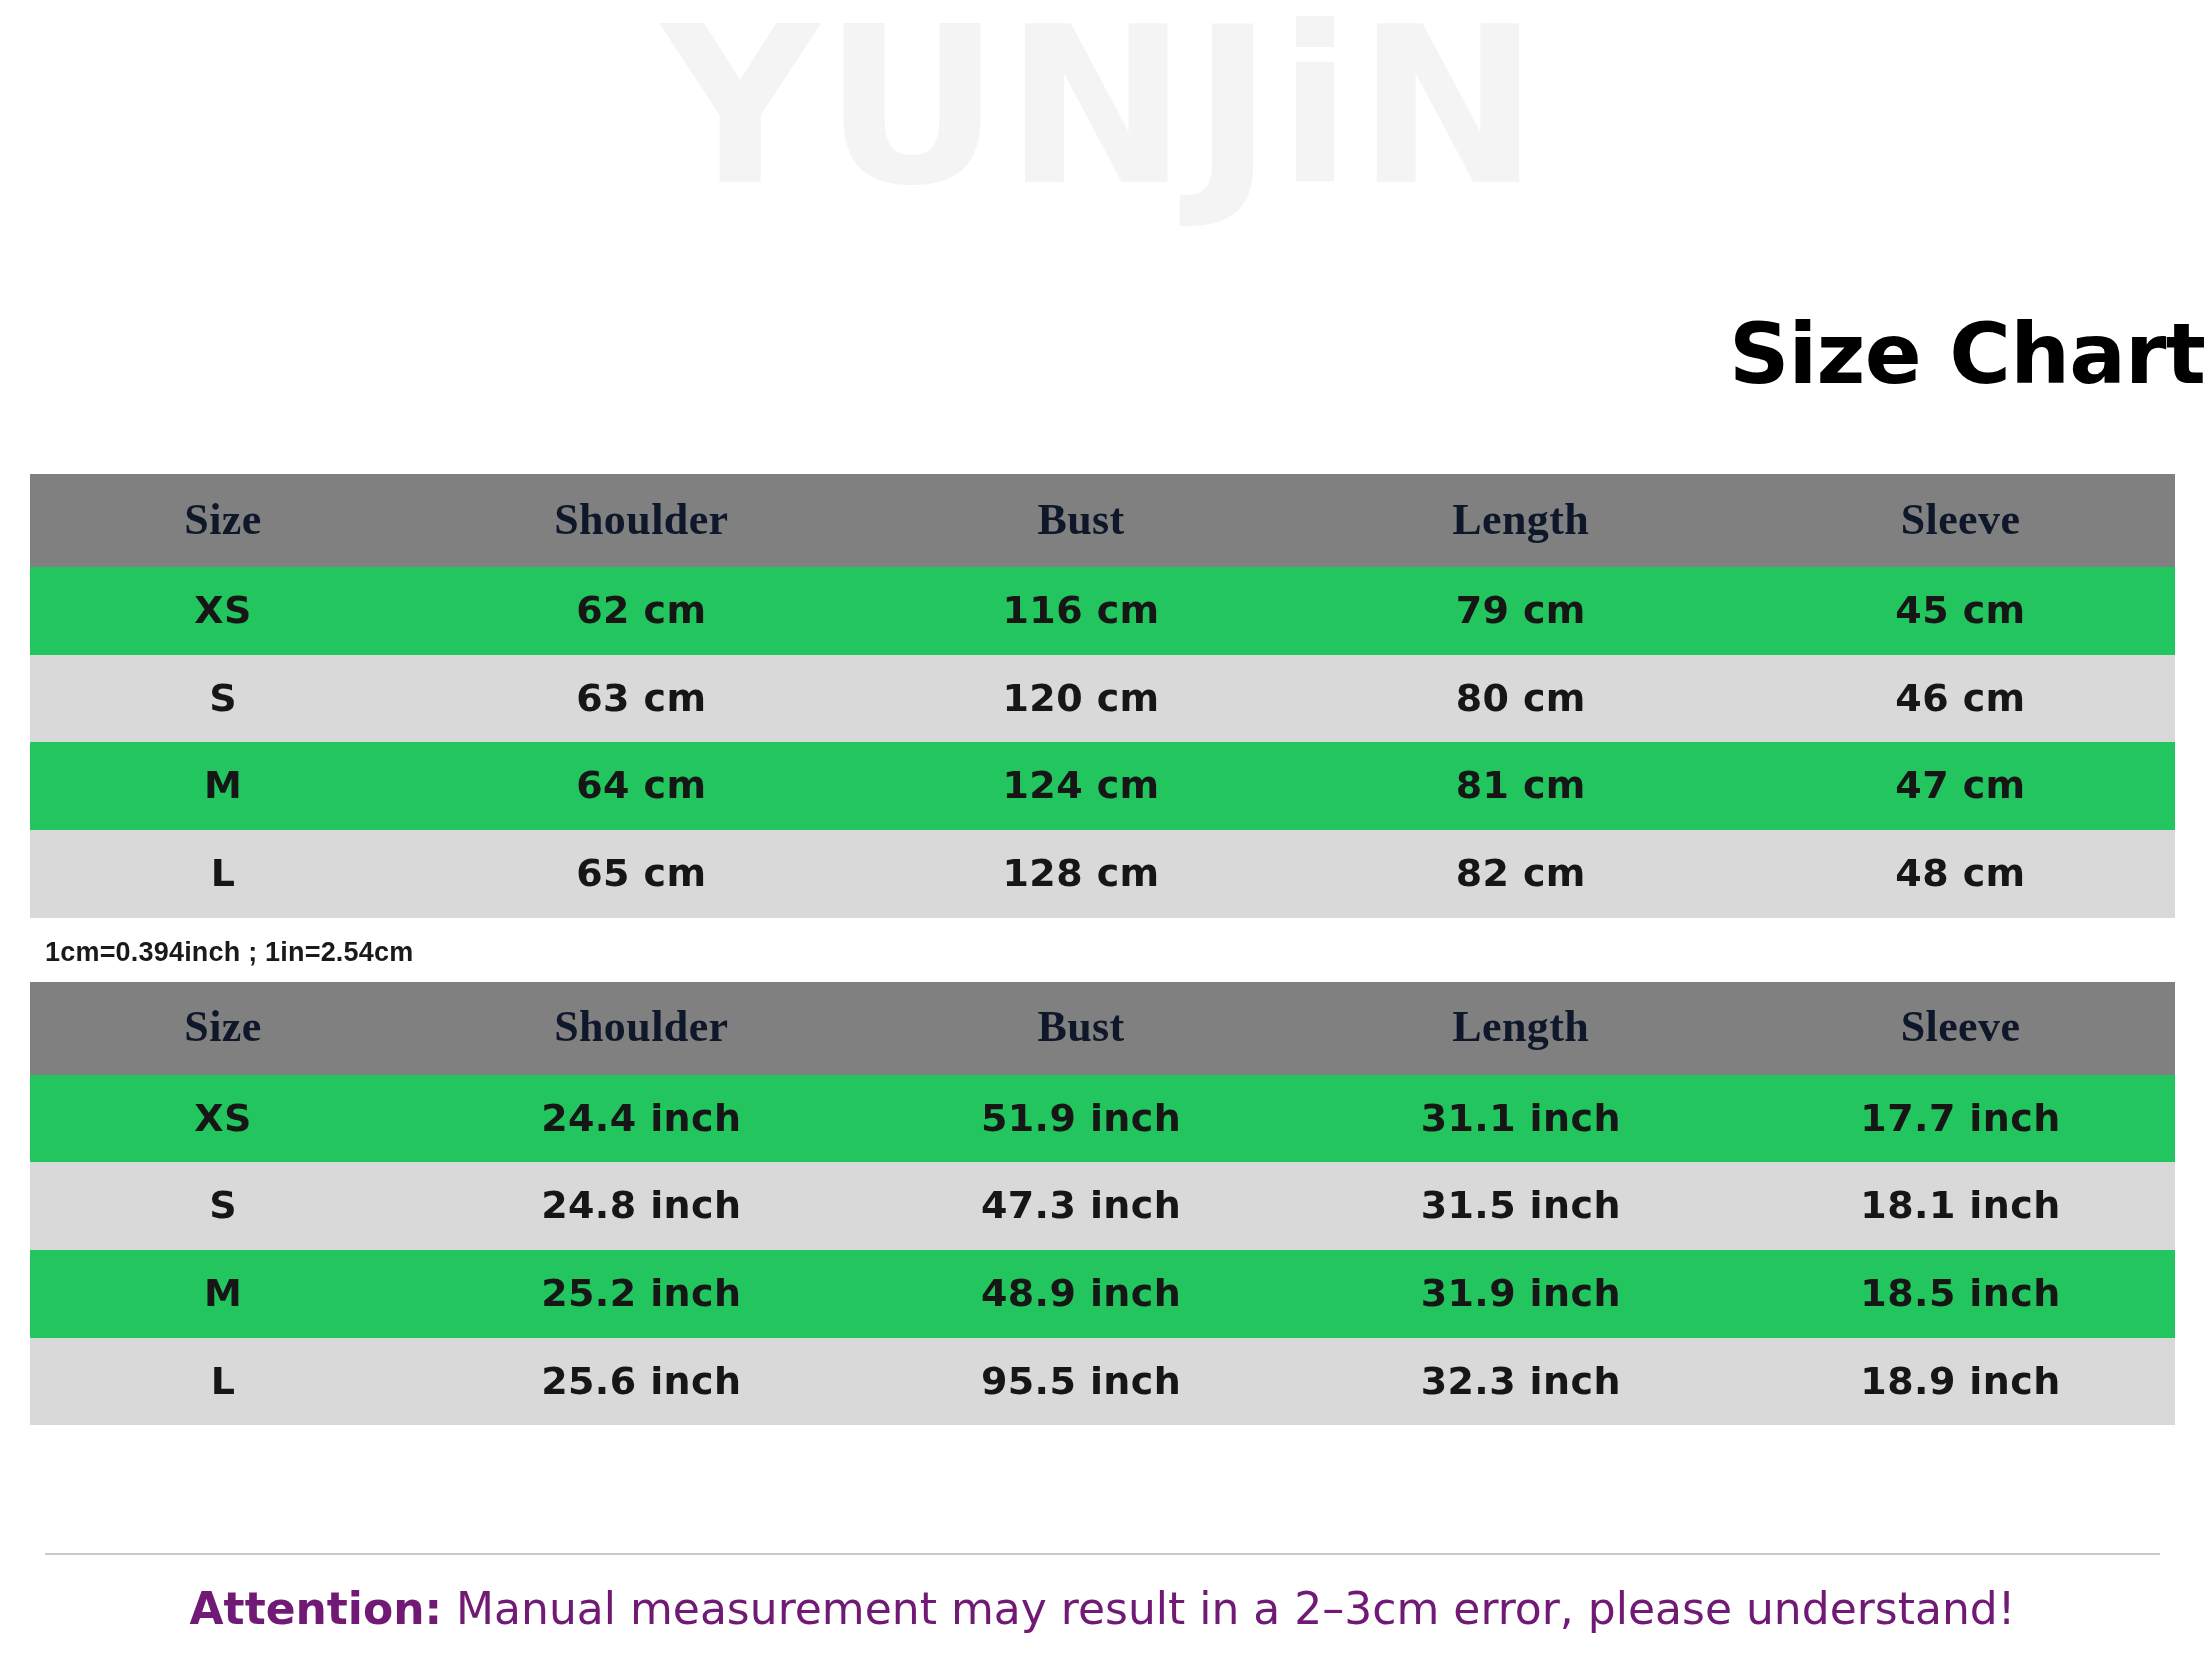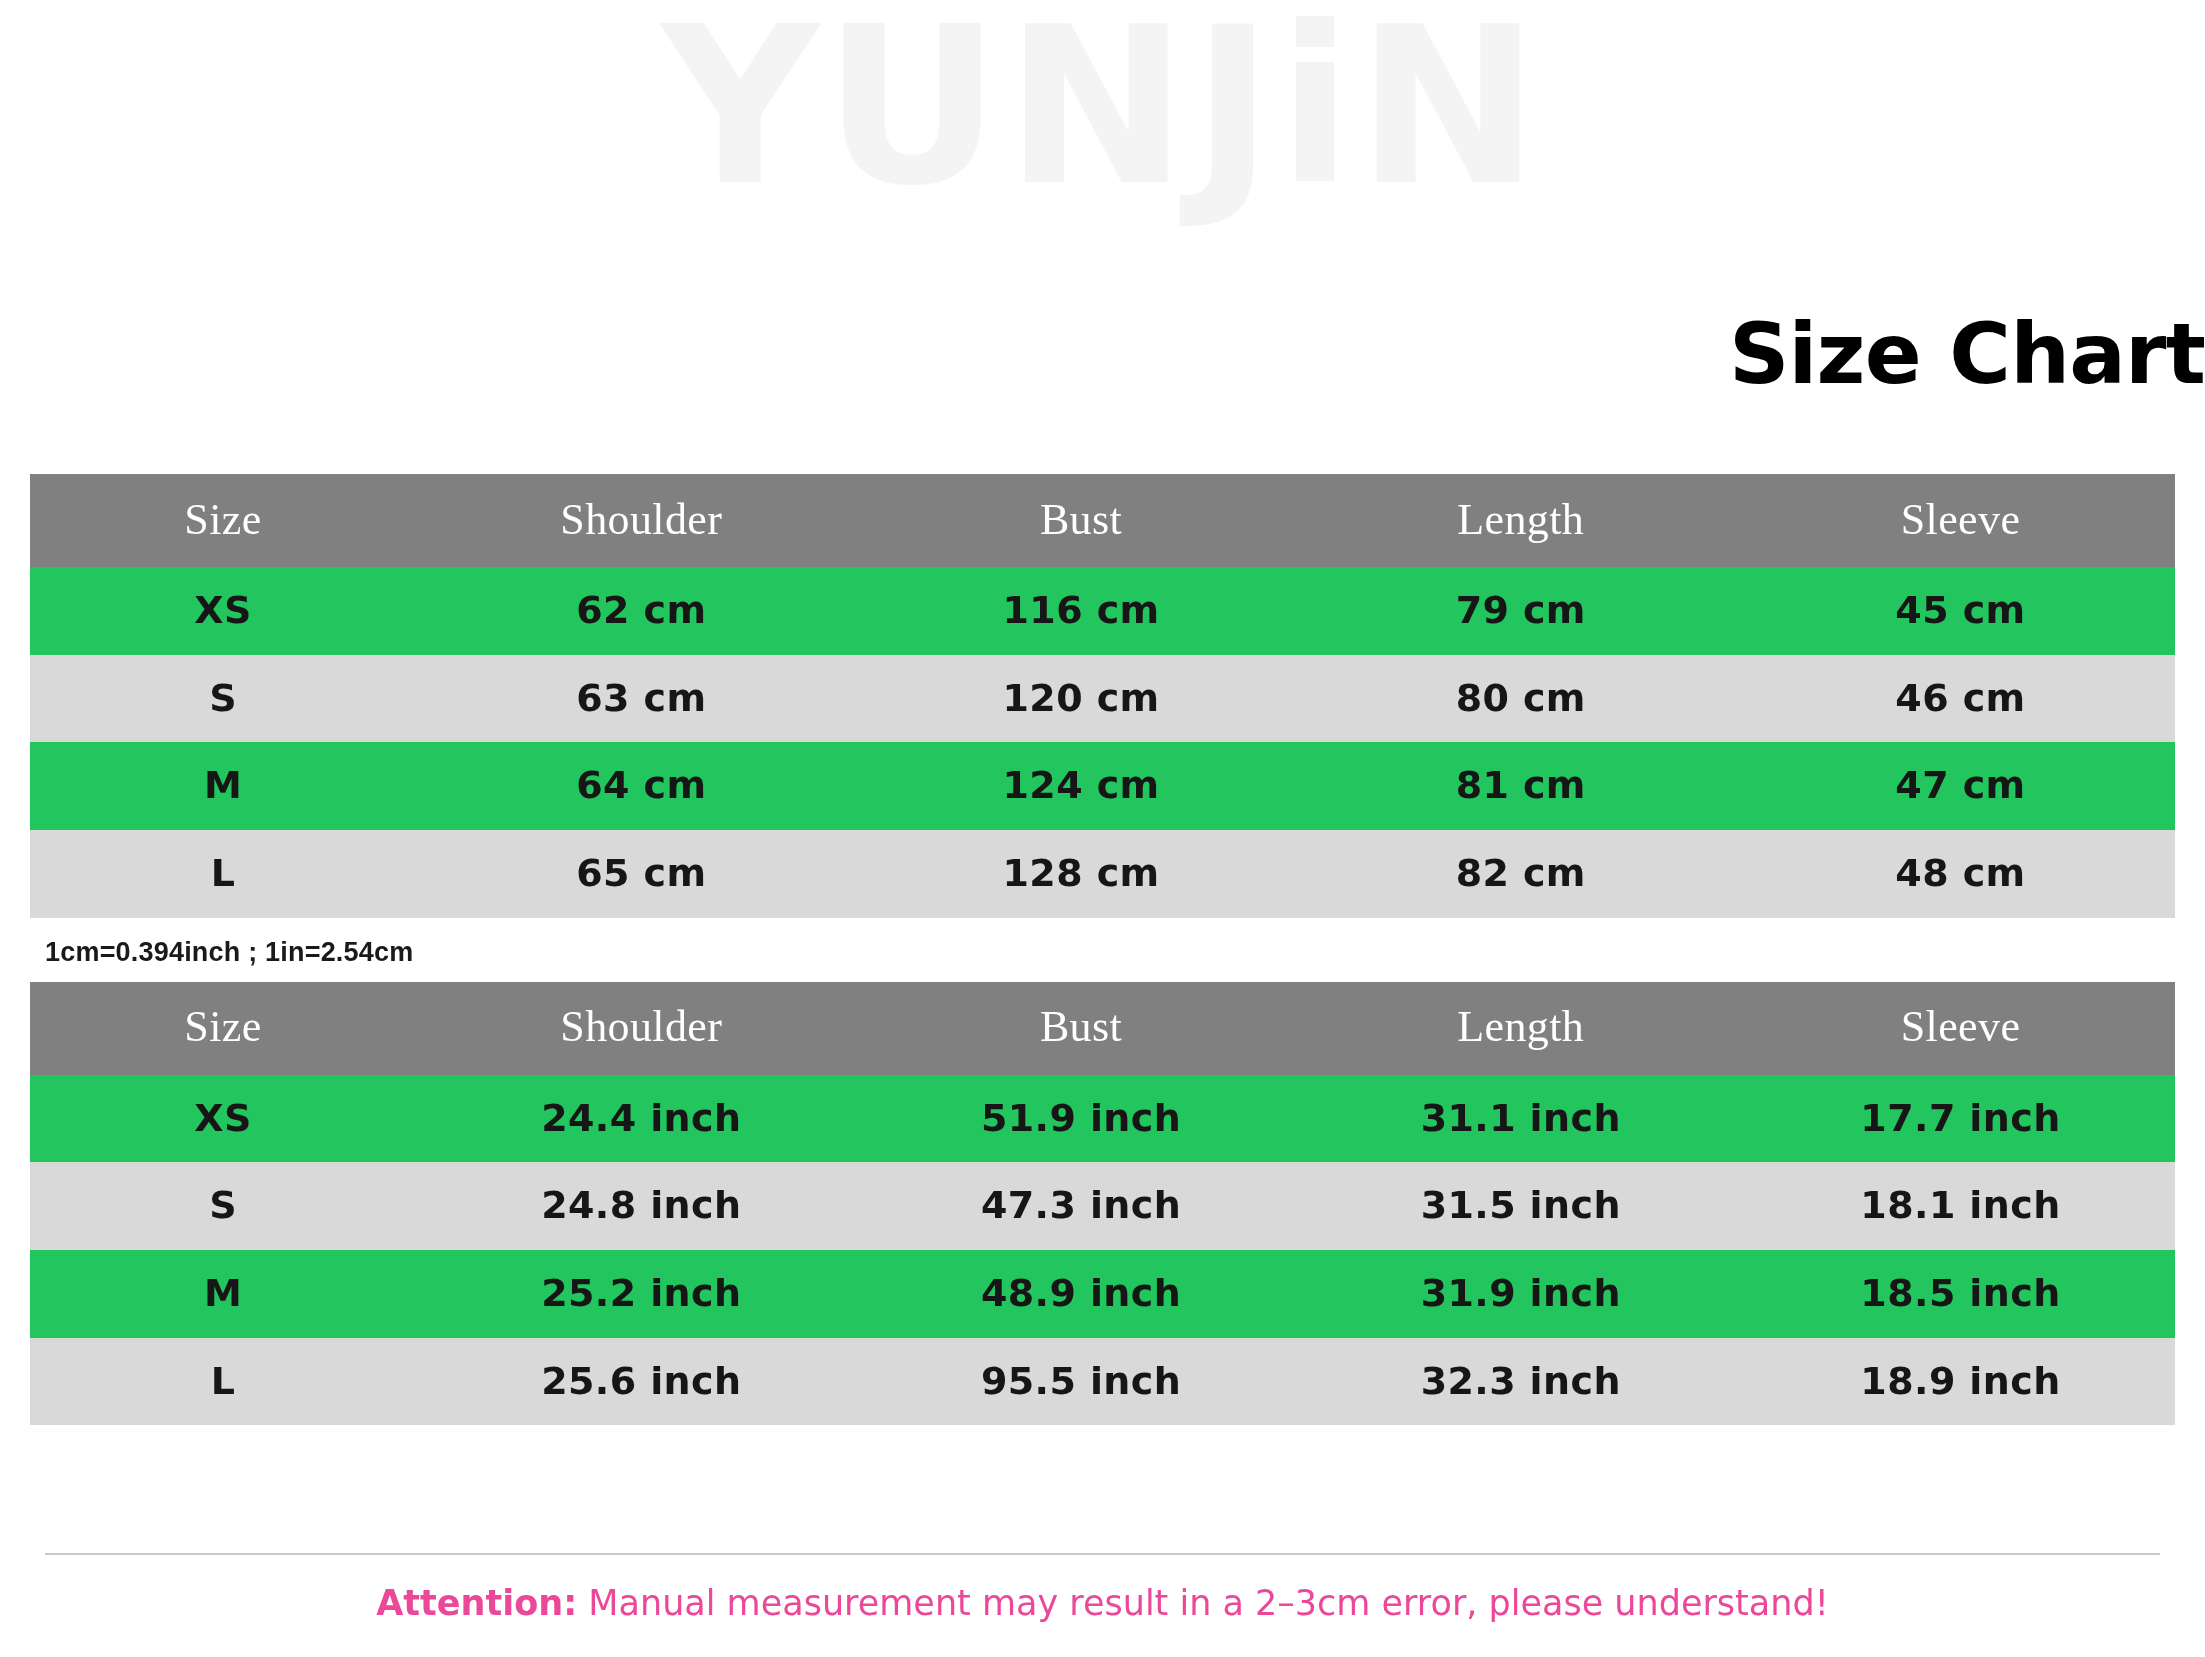--- a/index.html
+++ b/index.html
@@ -61,24 +61,24 @@
   }
 
   table.size-table {
     width: 100%;
     border-collapse: collapse;
     table-layout: fixed;
   }
 
   table.size-table thead th {
     background: #808080;
-    color: #ffffff;
+    color: #0f172a;
     font-family: "Liberation Serif", serif;
     font-size: 44px;
-    font-weight: 400;
+    font-weight: 700;
     padding: 19.6px 0 22.6px 0;
     text-align: center;
     letter-spacing: 0.4px;
   }
 
   table.size-table tbody td {
     font-family: "DejaVu Sans", sans-serif;
     font-size: 38px;
     font-weight: 700;
     color: #161616;
@@ -112,22 +112,22 @@
     background: #c9c9c9;
   }
 
   .attention {
     position: absolute;
     top: 1583px;
     left: 0;
     width: 100%;
     text-align: center;
     font-family: "DejaVu Sans", sans-serif;
-    font-size: 35px;
-    color: #ec4899;
+    font-size: 44px;
+    color: #701a75;
   }
   .attention b {
     font-weight: 700;
   }
 </style>
 </head>
 <body>
 
 <div class="page">
 

